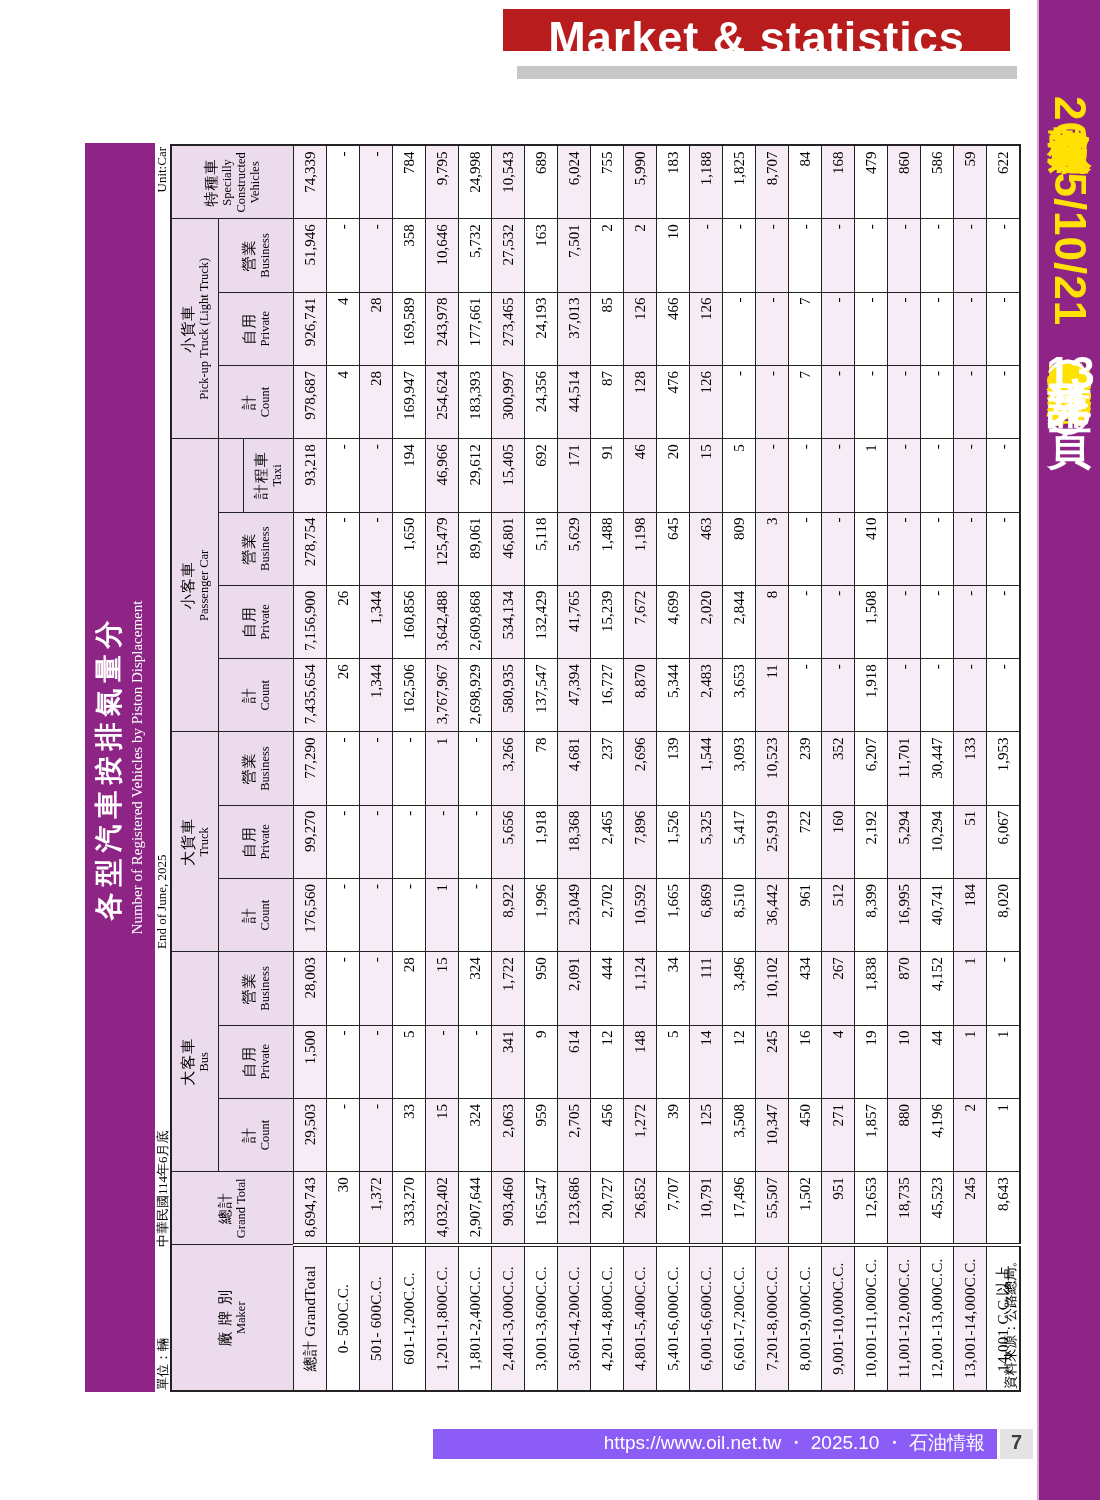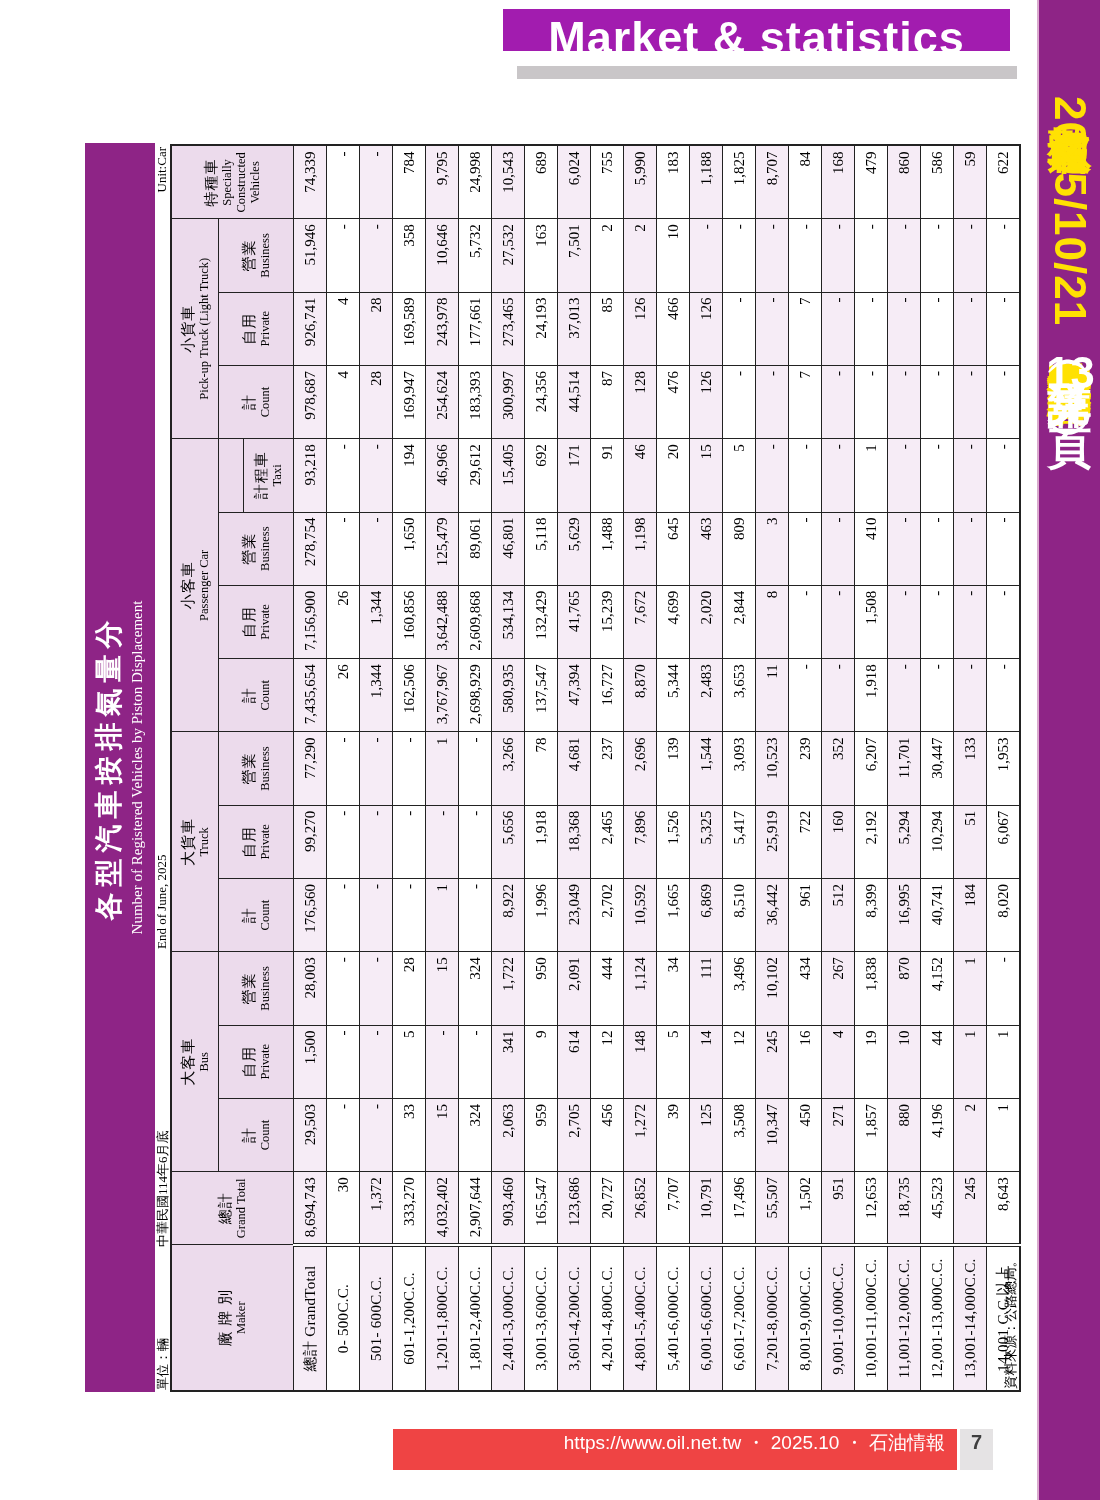--- a/index.html
+++ b/index.html
@@ -3,21 +3,21 @@
 <meta charset="utf-8">
 <style>
   html,body{margin:0;padding:0;}
   body{
     width:1100px;height:1500px;position:relative;background:#ffffff;
     font-family:"Liberation Serif", serif; overflow:hidden;
   }
   
   .section-bar{
     position:absolute;left:503px;top:9px;width:507px;height:42px;
-    background:#a21caf;color:#fff;text-align:center;line-height:57px;
+    background:#b91c1c;color:#fff;text-align:center;line-height:57px;
     font-family:"Liberation Sans",sans-serif;font-weight:bold;font-size:45px;letter-spacing:1px;
   }
   .section-bar-under{
     position:absolute;left:517px;top:66px;width:500px;height:13px;background:#c9c6c8;
   }
   
   .sidebar{
     position:absolute;left:1037px;top:0;width:63px;height:1500px;background:#8e2486;
     border-left:2px solid #d9aace;display:flex;justify-content:center;
   }
@@ -69,22 +69,22 @@
   tbody td{height:30px;font-size:15px;}
   tbody td.stub{text-align:center;border-right:4px double #222;letter-spacing:0.3px;}
   tbody td.num{text-align:right;padding-right:5px;}
   tbody tr:nth-child(odd){background:#f6ecf6;}
   tbody tr:nth-child(even){background:#ffffff;}
   .source-note{
     position:absolute;left:3px;top:917px;font-size:13.5px;white-space:nowrap;
   }
   
   .footer-bar{
-    position:absolute;left:393px;top:1429px;width:600px;height:41px;
-    background:#ef4444;display:flex;align-items:stretch;
+    position:absolute;left:433px;top:1429px;width:600px;height:30px;
+    background:#8b5cf6;display:flex;align-items:stretch;
     font-family:"Liberation Sans",sans-serif;
   }
   .footer-text{
     flex:1;color:#fff;font-size:19px;line-height:27px;text-align:right;padding-right:12px;
     white-space:nowrap;
   }
   .footer-page{
     width:33px;background:#e5e3e4;border-left:3px solid #fff;color:#3f3f3f;
     font-weight:bold;font-size:20px;line-height:27px;text-align:center;
   }

